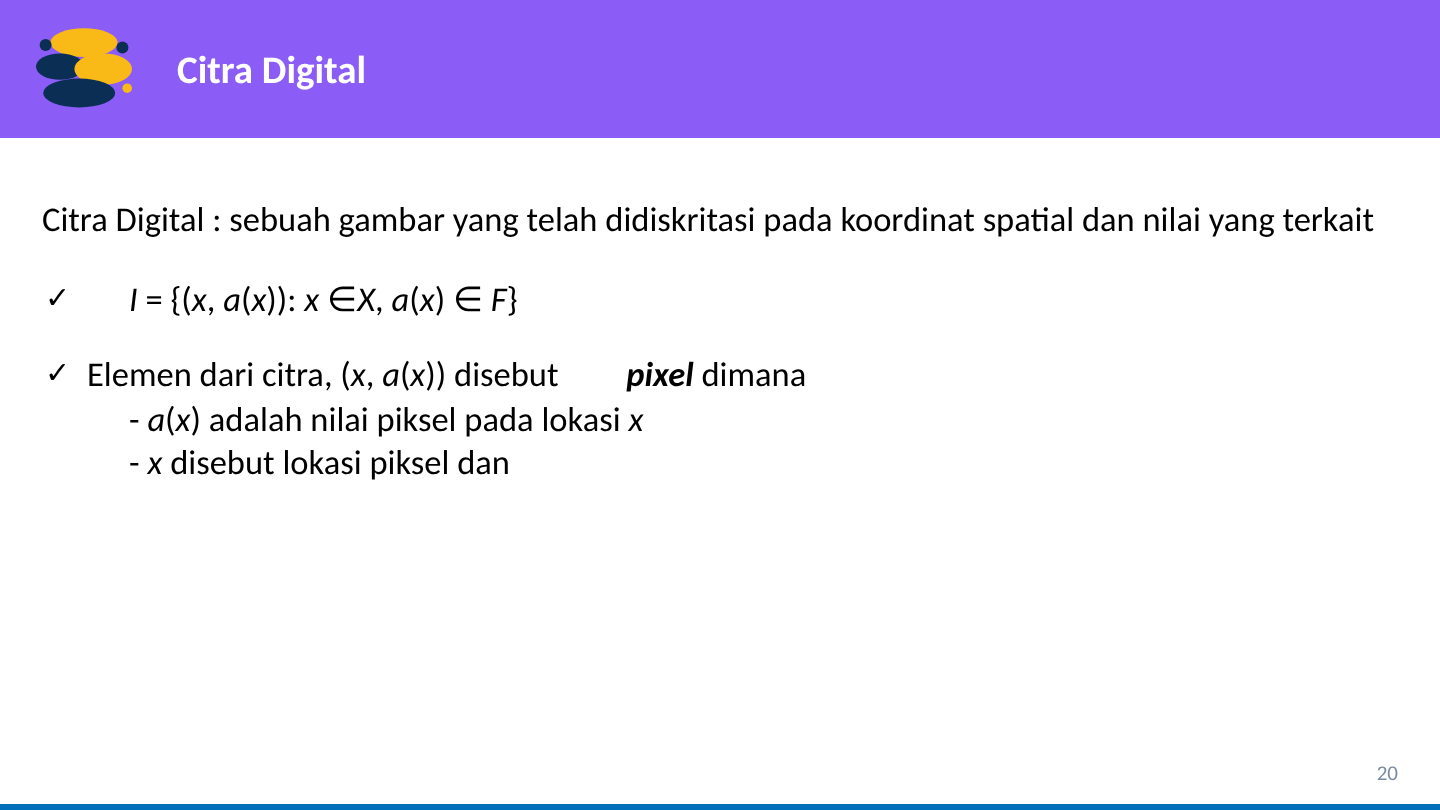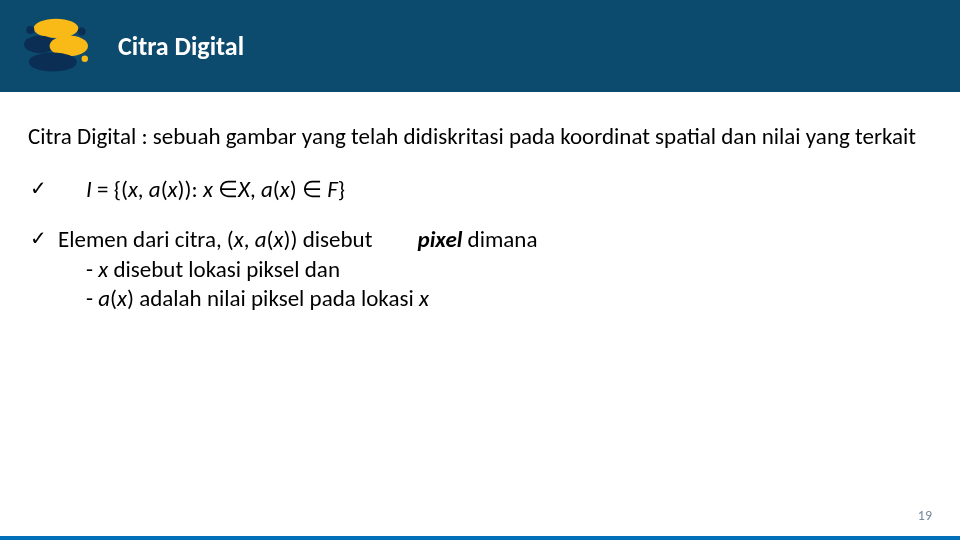--- a/index.html
+++ b/index.html
@@ -1,18 +1,18 @@
 <!DOCTYPE html>
 <html><head>
 <meta charset="utf-8">
 <style>
   * { margin: 0; padding: 0; box-sizing: border-box; }
   html, body { width: 960px; height: 540px; font-family: "Calibri", "Segoe UI", Arial, sans-serif; background: #fff; overflow: hidden; }
   .header {
-    background: #0c4a6e;
+    background: #8b5cf6;
     height: 92px;
     display: flex;
     align-items: center;
     padding-left: 12px;
   }
   .logo {
     width: 88px; height: 88px; position: relative; flex-shrink: 0;
     margin-right: 18px;
     display: flex; align-items: center; justify-content: center;
   }
@@ -25,20 +25,21 @@
   .body {
     padding: 30px 22px 0 28px;
     color: #000;
     position: relative;
     height: calc(100% - 92px - 4px);
   }
   .intro {
     font-size: 23px;
     line-height: 1.25;
     margin-bottom: 24px;
+    margin-top: 11px;
   }
   .bullets { list-style: none; }
   .bullets > li {
     font-size: 23px;
     line-height: 1.3;
     margin-bottom: 20px;
     position: relative;
     padding-left: 30px;
   }
   .bullets > li::before {
@@ -97,25 +98,25 @@
 
     <li>
       <span class="sub">
         <span class="it">I </span><span>= {(</span><span class="it">x</span><span>, </span><span class="it">a</span><span>(</span><span class="it">x</span><span>)): </span><span class="it">x </span><span>∈</span><span class="it">X</span><span>, </span><span class="it">a</span><span>(</span><span class="it">x</span><span>) ∈ </span><span class="it">F</span><span>}</span>
       </span>
     </li>
 
     <li>
       <span>Elemen dari citra, (</span><span class="it">x</span><span>, </span><span class="it">a</span><span>(</span><span class="it">x</span><span>)) disebut </span><span class="bi">pixel</span><span> dimana</span>
       <span class="sub">
-        <span>- </span><span class="it">x</span><span> disebut lokasi piksel dan</span>
+        <span>- </span><span class="it">a</span><span>(</span><span class="it">x</span><span>) adalah nilai piksel pada lokasi </span><span class="it">x</span>
       </span>
       <span class="sub">
-        <span>- </span><span class="it">a</span><span>(</span><span class="it">x</span><span>) adalah nilai piksel pada lokasi </span><span class="it">x</span>
+        <span>- </span><span class="it">x</span><span> disebut lokasi piksel dan</span>
       </span>
     </li>
 
   </ul>
 
-  <div class="pagenum">19</div>
+  <div class="pagenum">20</div>
 </div>
 
 <div class="footer-bar"></div>
 
 </body></html>

